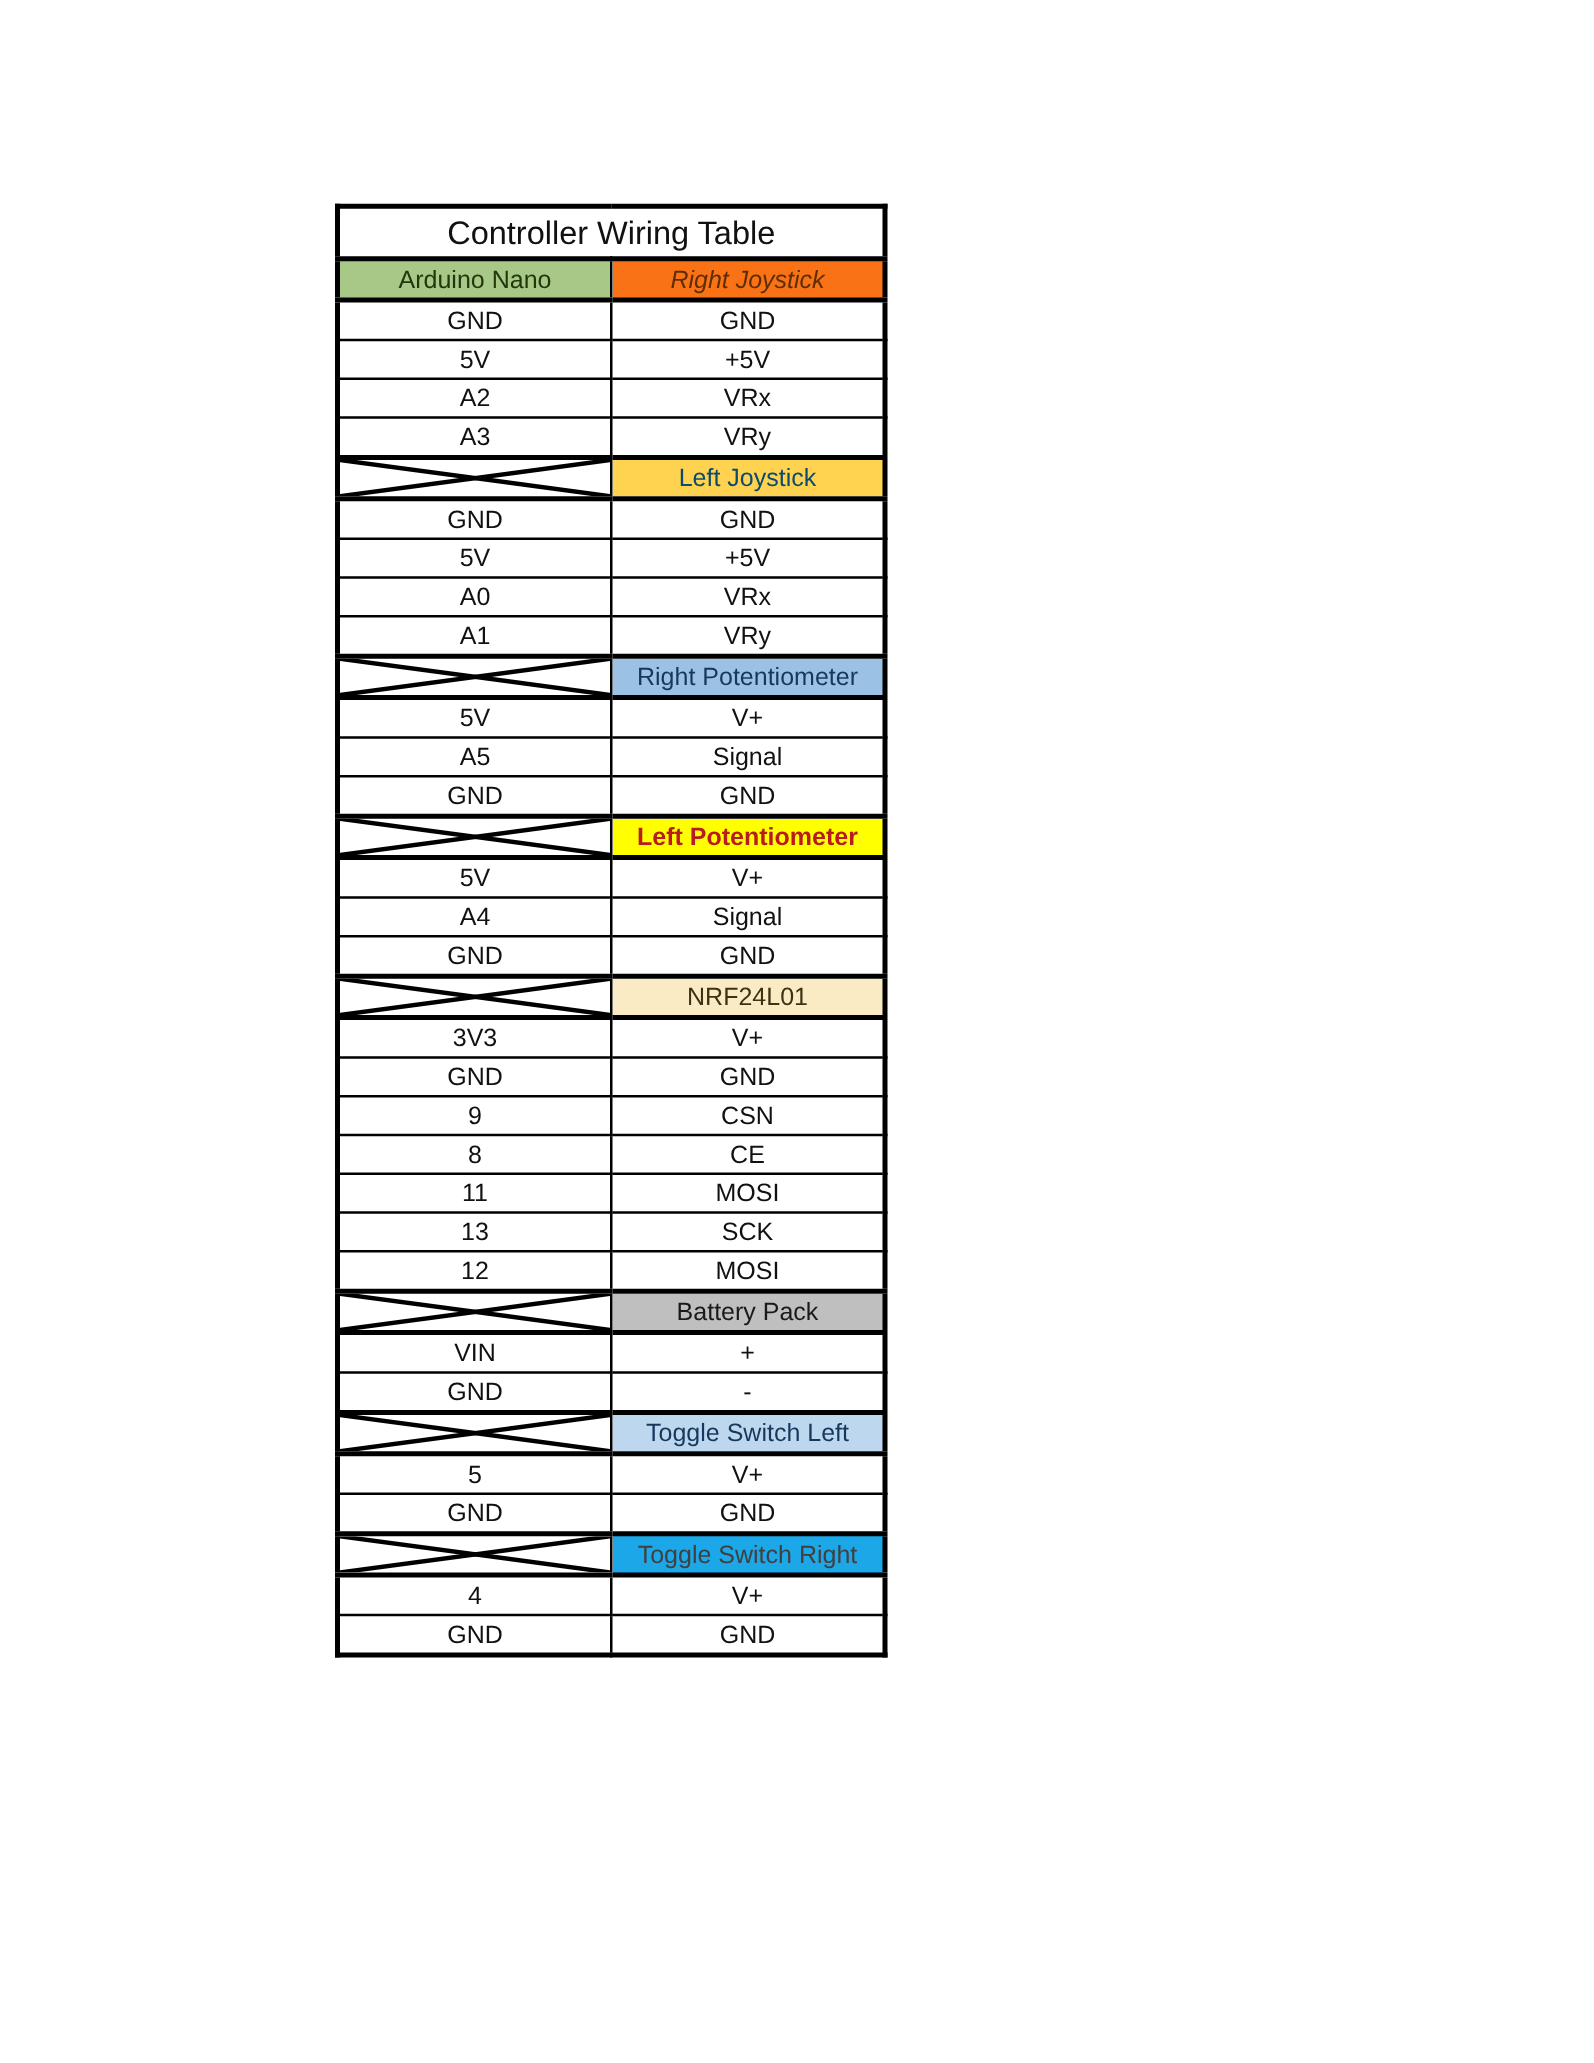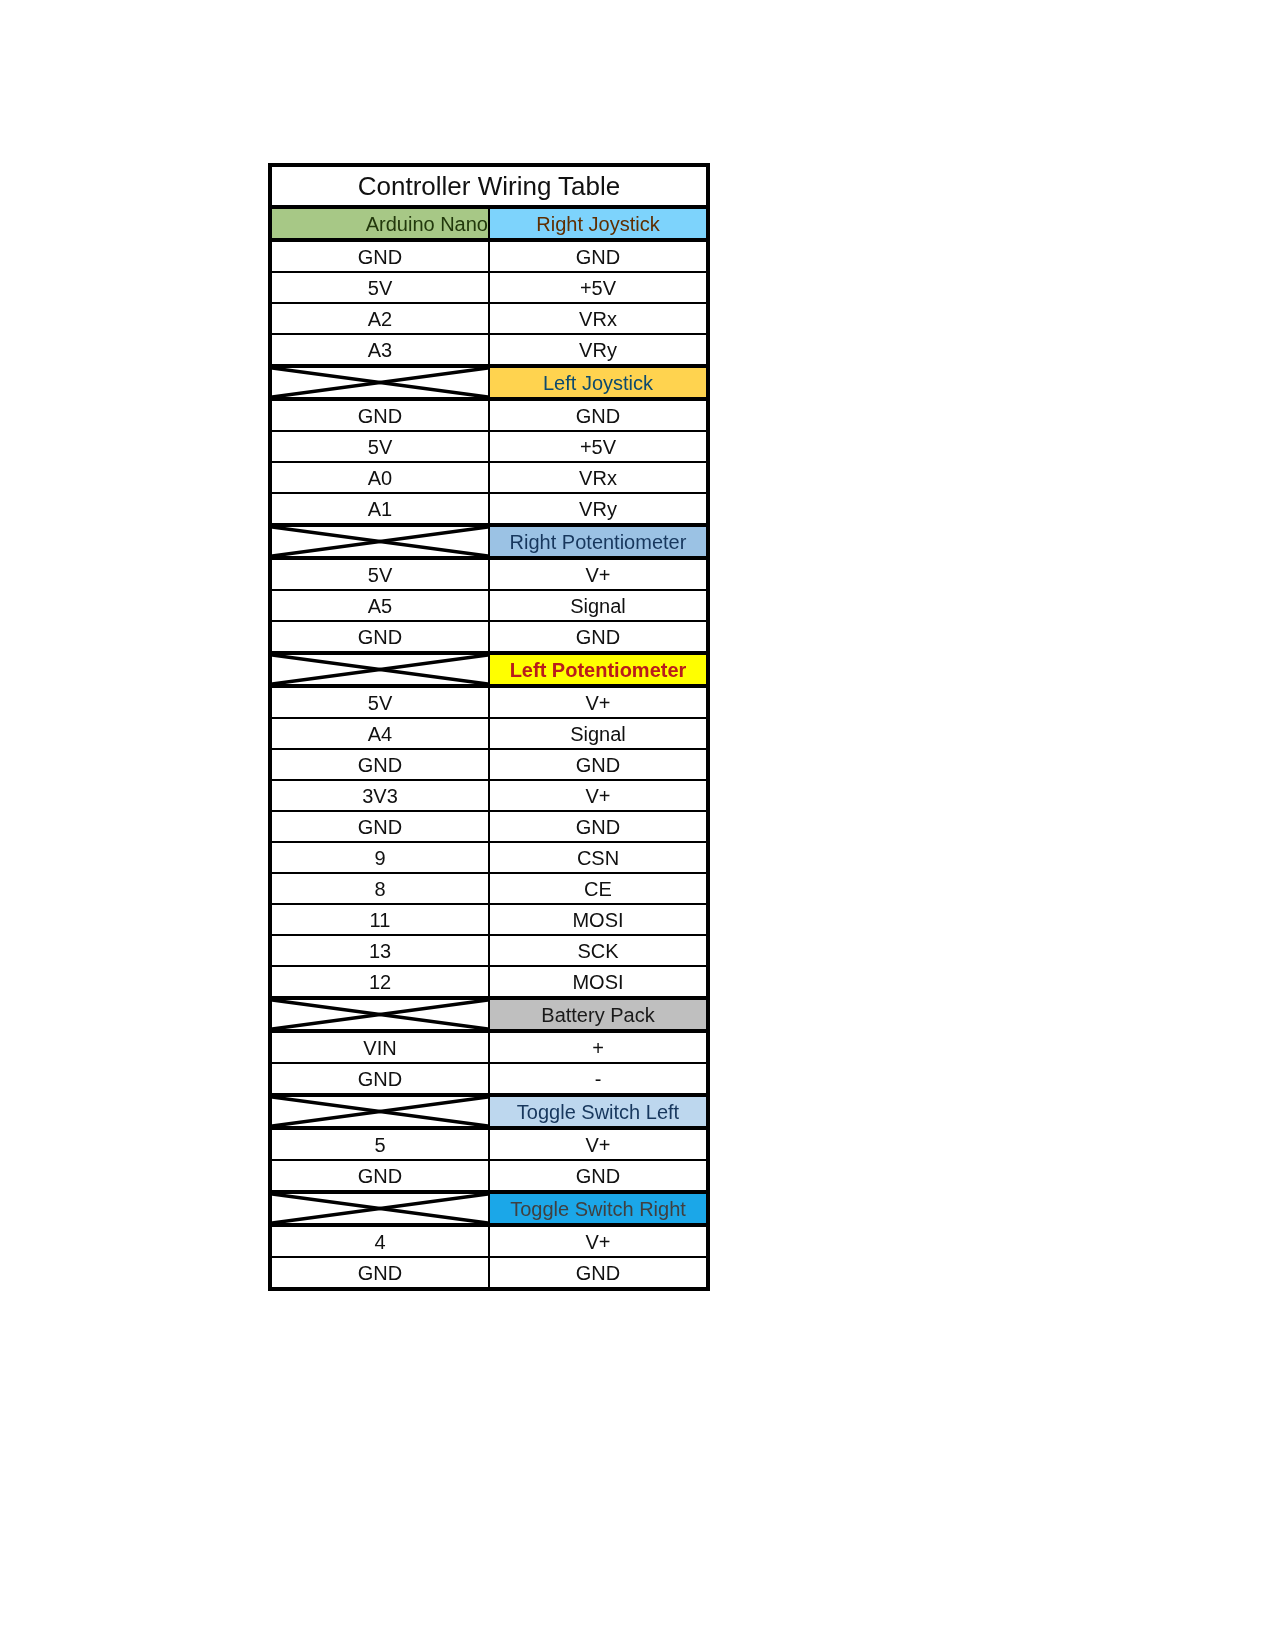--- a/index.html
+++ b/index.html
@@ -68,22 +68,22 @@
     <colgroup>
       <col style="width:50%">
       <col style="width:50%">
     </colgroup>
     <tbody>
       <tr>
         <td class="title-cell" colspan="2">Controller Wiring Table</td>
       </tr>
 
     <tr class="header-row">
-          <td style="background: rgb(167, 200, 134); color: rgb(34, 56, 12); text-align: right;">Arduino Nano</td>
-          <td style="background: #7dd3fc; color: rgb(95, 46, 0);">Right Joystick</td>
+          <td style="background: rgb(167, 200, 134); color: rgb(34, 56, 12);">Arduino Nano</td>
+          <td style="background: #f97316; color: rgb(95, 46, 0); font-style: italic;">Right Joystick</td>
         </tr>
         <tr>
           <td>GND</td>
           <td>GND</td>
         </tr>
         <tr>
           <td>5V</td>
           <td>+5V</td>
         </tr>
         <tr>
@@ -153,20 +153,29 @@
           <td>5V</td>
           <td>V+</td>
         </tr>
         <tr>
           <td>A4</td>
           <td>Signal</td>
         </tr>
         <tr>
           <td>GND</td>
           <td>GND</td>
+        </tr>
+        <tr class="header-row">
+          <td class="crossed">
+            <svg class="xmark" xmlns="http://www.w3.org/2000/svg">
+              <line x1="0" y1="0" x2="100%" y2="100%"></line>
+              <line x1="0" y1="100%" x2="100%" y2="0"></line>
+            </svg>
+          </td>
+          <td style="background: rgb(250, 235, 196); color: rgb(61, 50, 18);">NRF24L01</td>
         </tr>
         <tr>
           <td>3V3</td>
           <td>V+</td>
         </tr>
         <tr>
           <td>GND</td>
           <td>GND</td>
         </tr>
         <tr>

